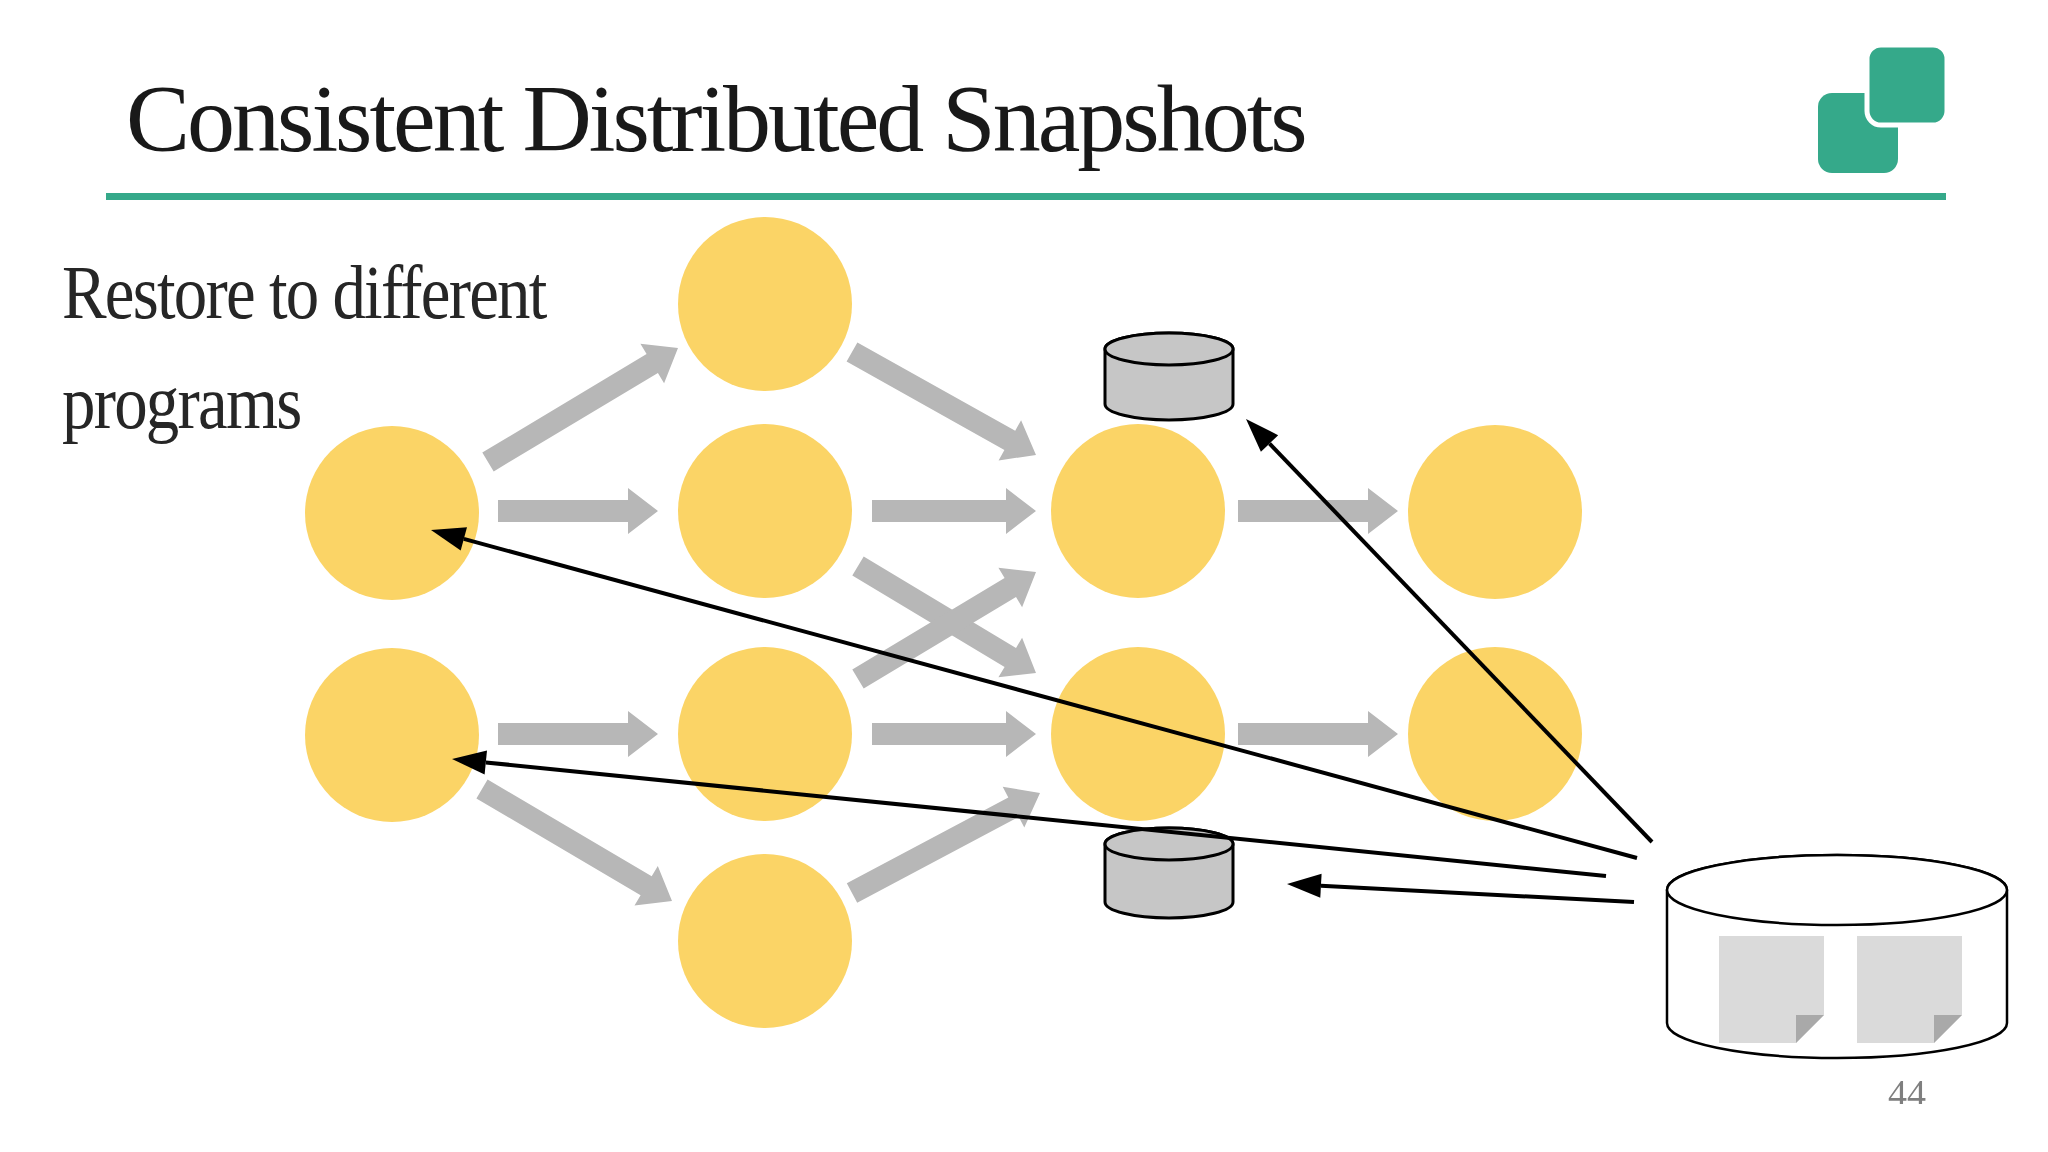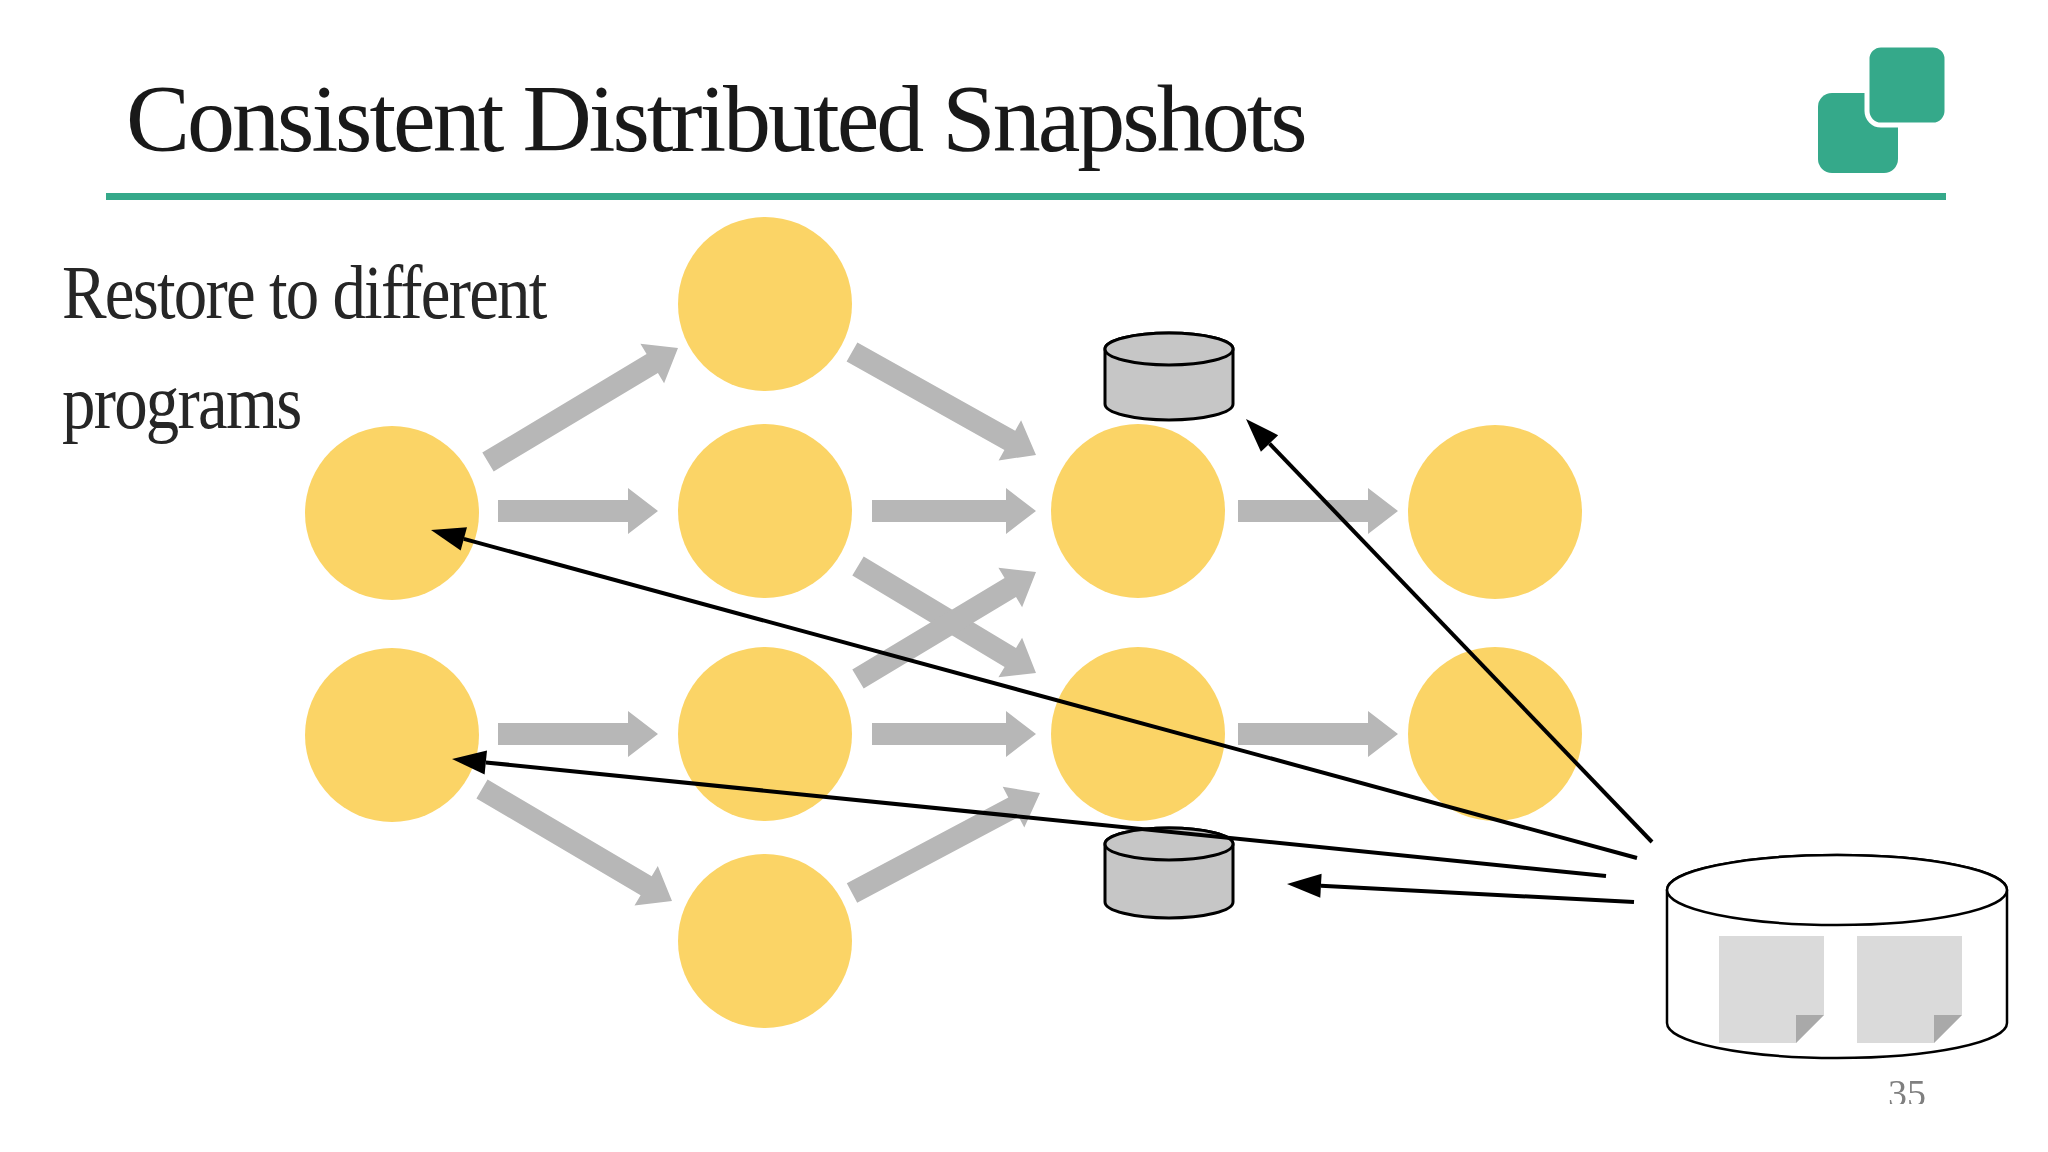--- a/index.html
+++ b/index.html
@@ -59,14 +59,14 @@
       <polygon points="452,759 487.0,750.5 484.6,774.4" fill="#000000"></polygon>
       <line x1="1634" y1="902" x2="1320.9543480217137" y2="885.7613206466594" stroke="#000000" stroke-width="4"></line>
       <polygon points="1287,884 1321.6,873.8 1320.3,897.7" fill="#000000"></polygon>
       <rect x="1818" y="93" width="80" height="80" rx="14" fill="#35A98A"></rect>
       <rect x="1867" y="45" width="80" height="80" rx="14" fill="#35A98A" stroke="#ffffff" stroke-width="5"></rect>
     </svg>
   <div class="title">Consistent Distributed Snapshots</div>
   <div class="rule"></div>
   <div class="subtitle">Restore to different
 programs</div>
-  <div class="pagenum">35</div>
+  <div class="pagenum">44</div>
 </div>
 
 </body></html>

